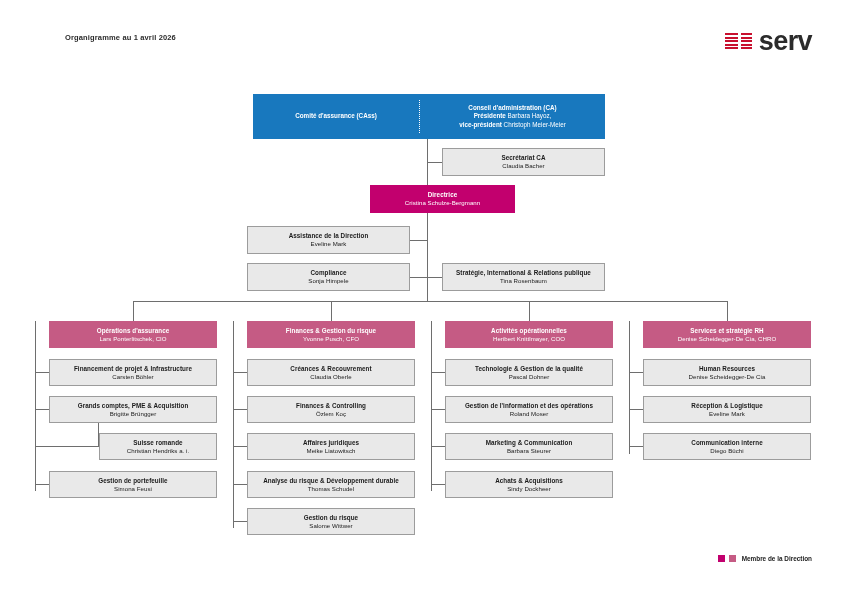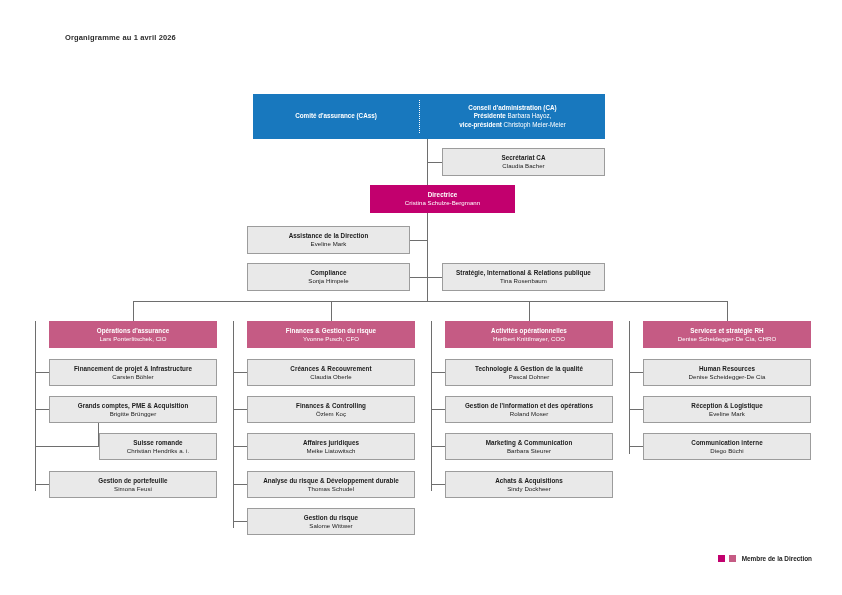--- a/index.html
+++ b/index.html
@@ -153,20 +153,27 @@
     white-space: nowrap;
   }
 </style>
 </head>
 <body>
 
 <div id="page">
 
   <div class="doc-title">Organigramme au 1 avril 2026</div>
 
+  <div class="logo">
+    <span class="logo-mark">
+      <span class="logo-bars b1"></span>
+        <span class="logo-bars b2"></span>
+    </span>
+    <span class="logo-word">serv</span>
+  </div>
 
   <div class="ln lnv" style="left:427px; top:138px; height:52px;"></div>
   <div class="ln lnh" style="left:427px; top:162px; width:15px;"></div>
   <div class="ln lnh" style="left:427px; top:190px; width:85px;"></div>
 
   <div class="ln lnv" style="left:427px; top:213px; height:88px;"></div>
   <div class="ln lnh" style="left:410px; top:240px; width:17px;"></div>
   <div class="ln lnh" style="left:410px; top:277px; width:17px;"></div>
   <div class="ln lnh" style="left:427px; top:277px; width:15px;"></div>
 

